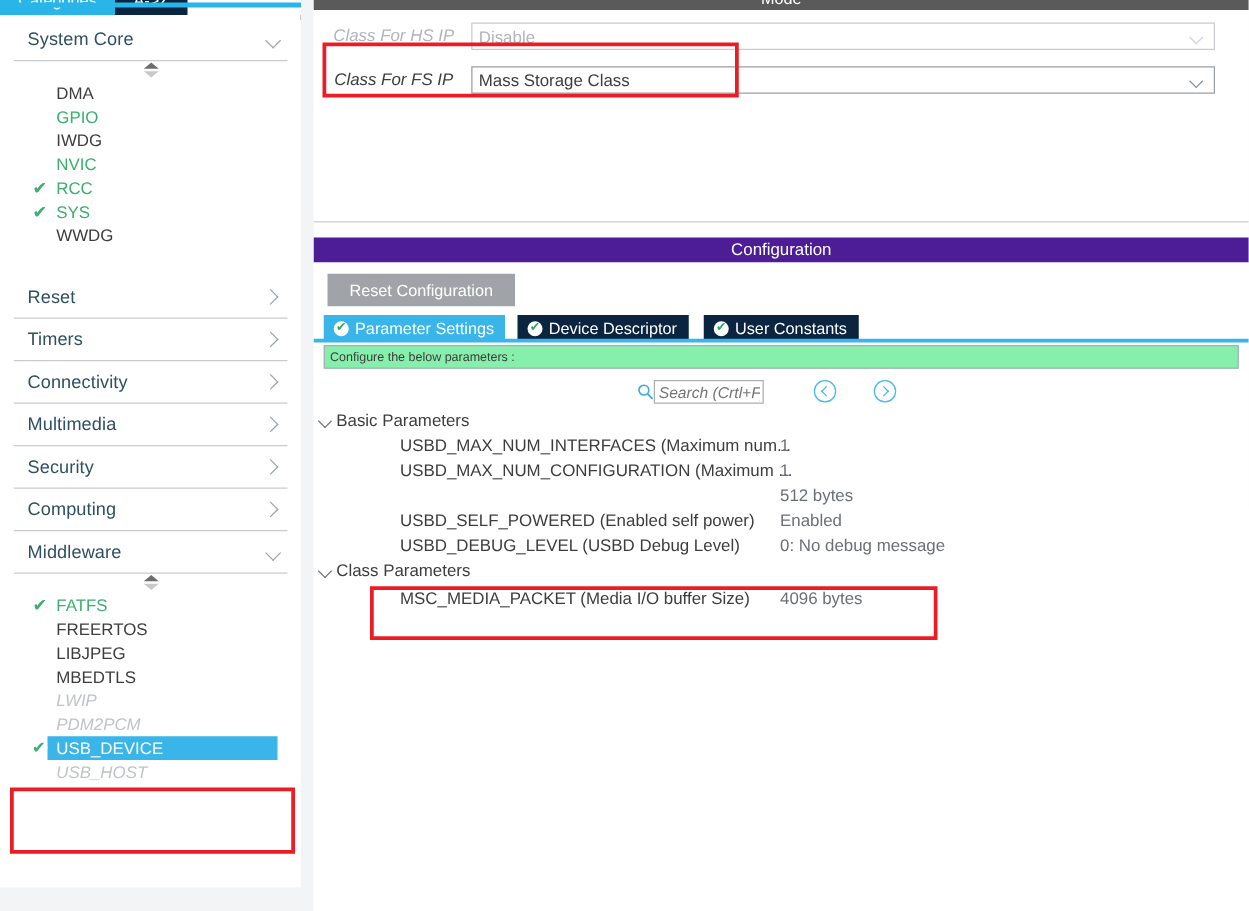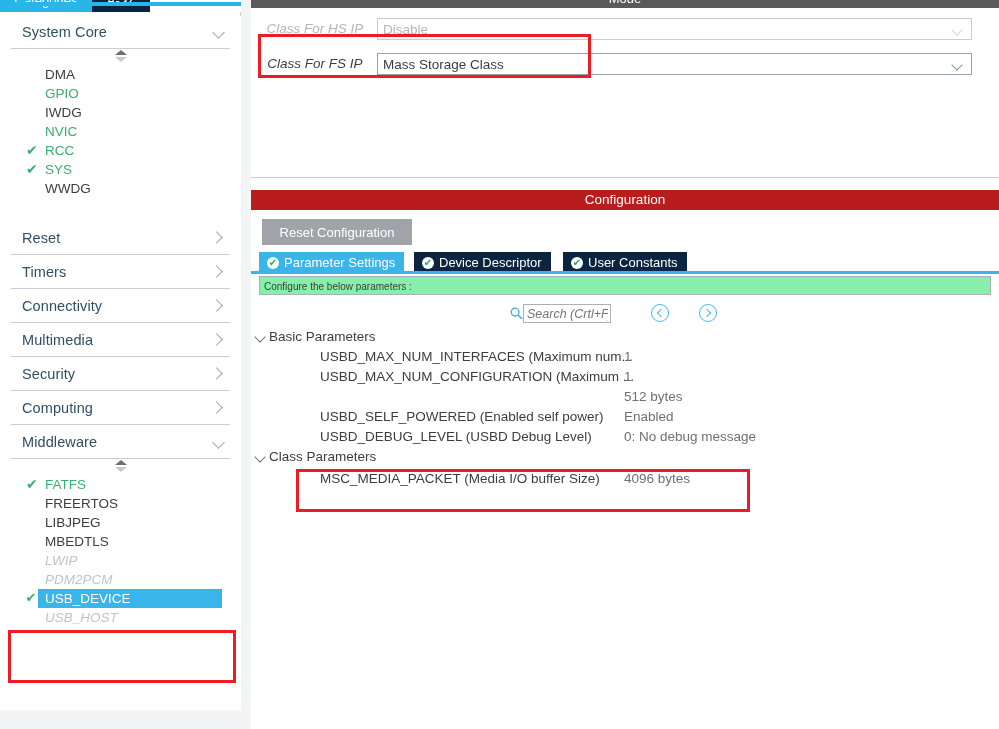--- a/index.html
+++ b/index.html
@@ -100,21 +100,21 @@
     position: absolute; left: 251px; top: 0; width: 748px; height: 729px;
     background: #ffffff;
   }
   .panel-title {
     height: 8px; background: #5a5a5a; color: #ffffff;
     text-align: center; font-size: 13px; line-height: 8px;
     position: relative; overflow: hidden;
   }
   .panel-title span { position: absolute; left: 0; right: 0; top: -5px; }
   .panel-title-full {
-    height: 20px; background: #b91c1c; color: #ffffff;
+    height: 20px; background: #4c1d95; color: #ffffff;
     text-align: center; font-size: 13.5px; line-height: 20px;
   }
 
   
   #mode-panel {
     position: absolute; left: 0; top: 0; width: 748px; height: 178px;
     background: #ffffff; border-bottom: 1px solid #c8cdd2;
   }
   #mode-body { position: relative; padding: 0; height: 170px; }
   .mode-row {

